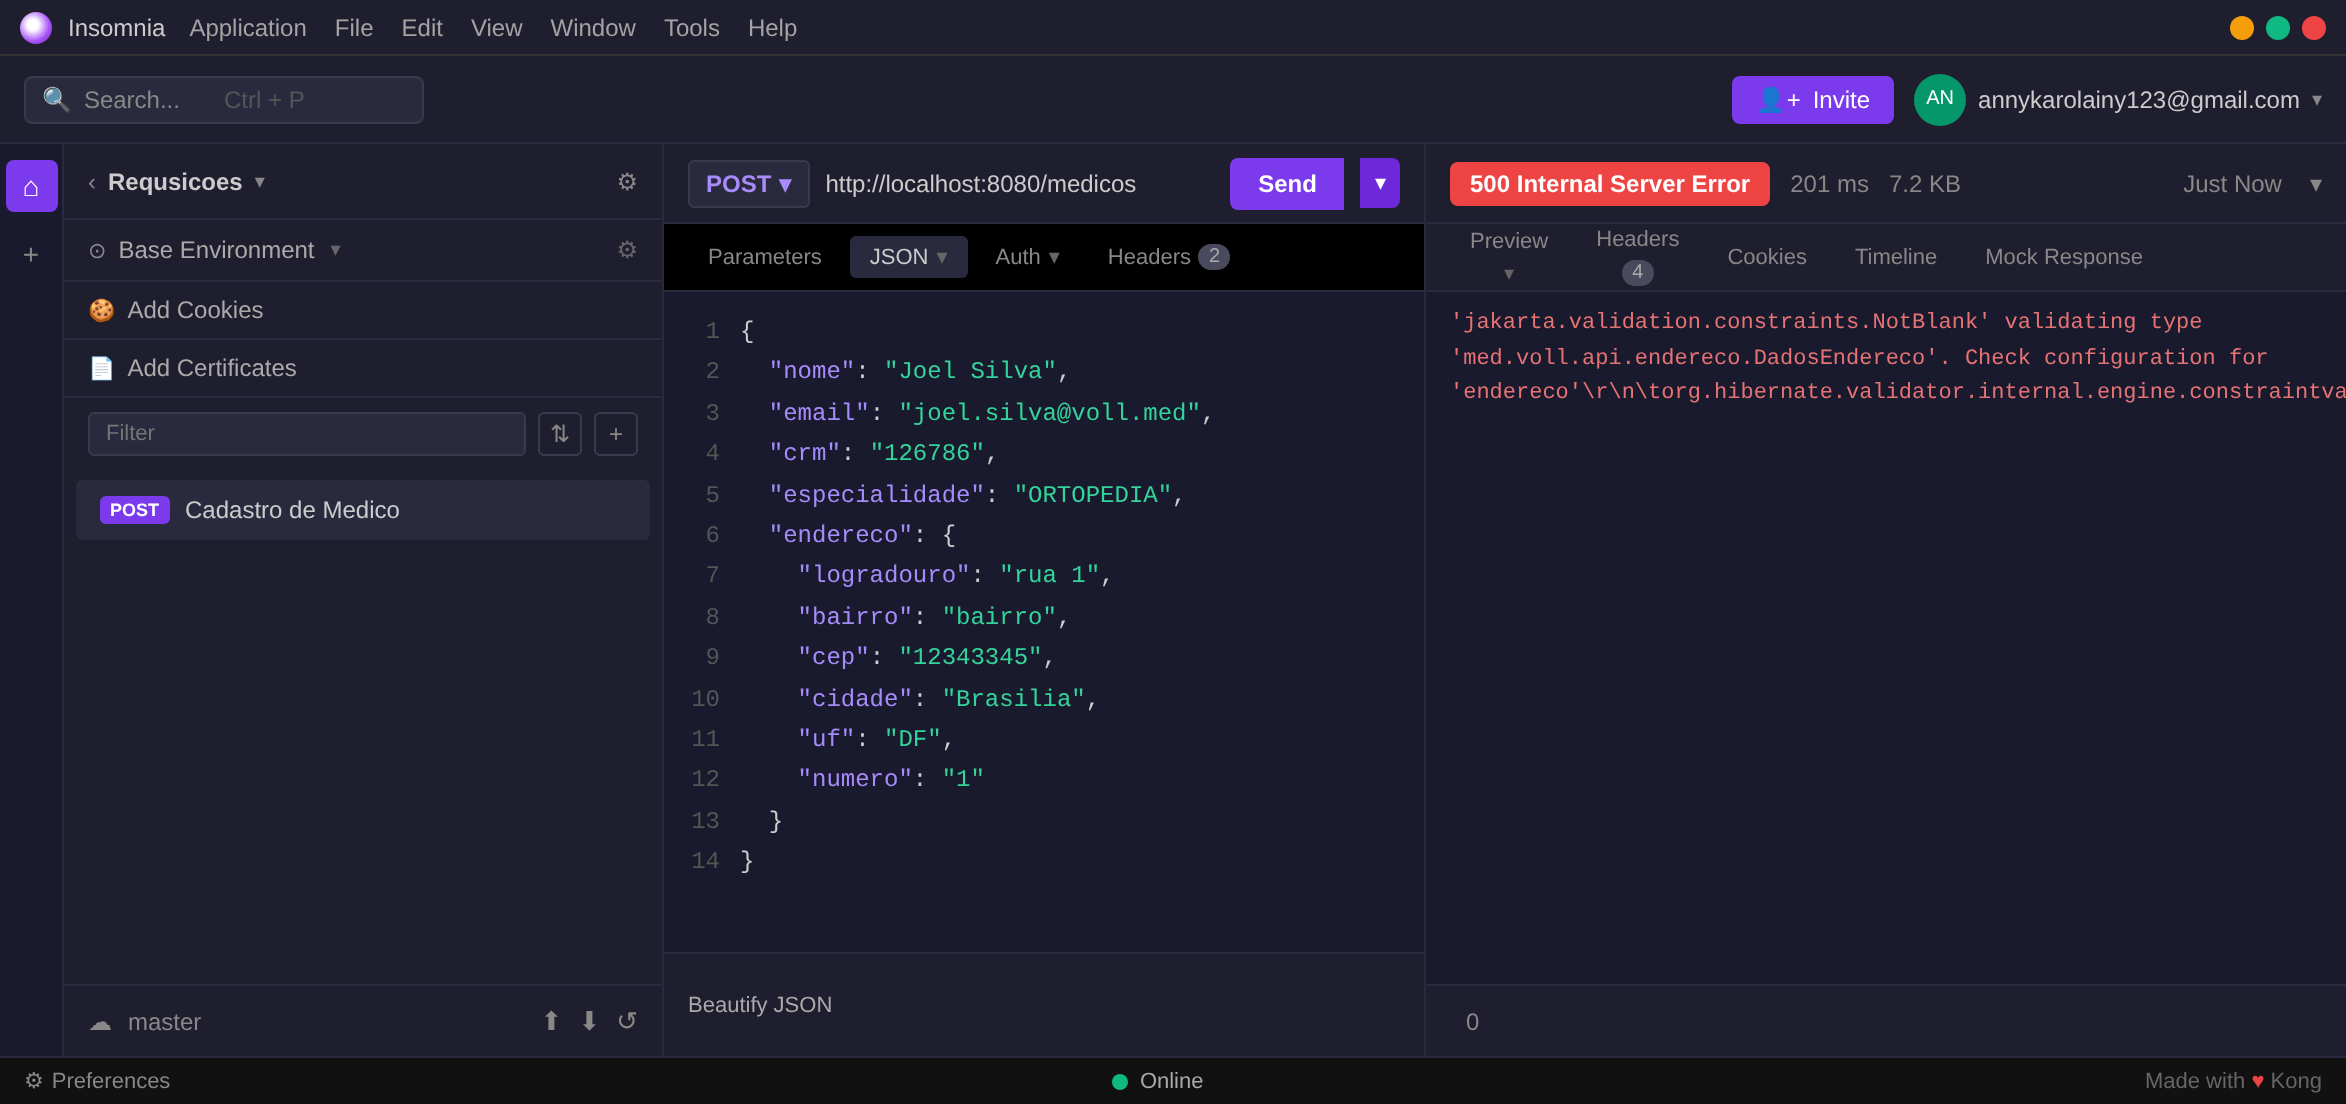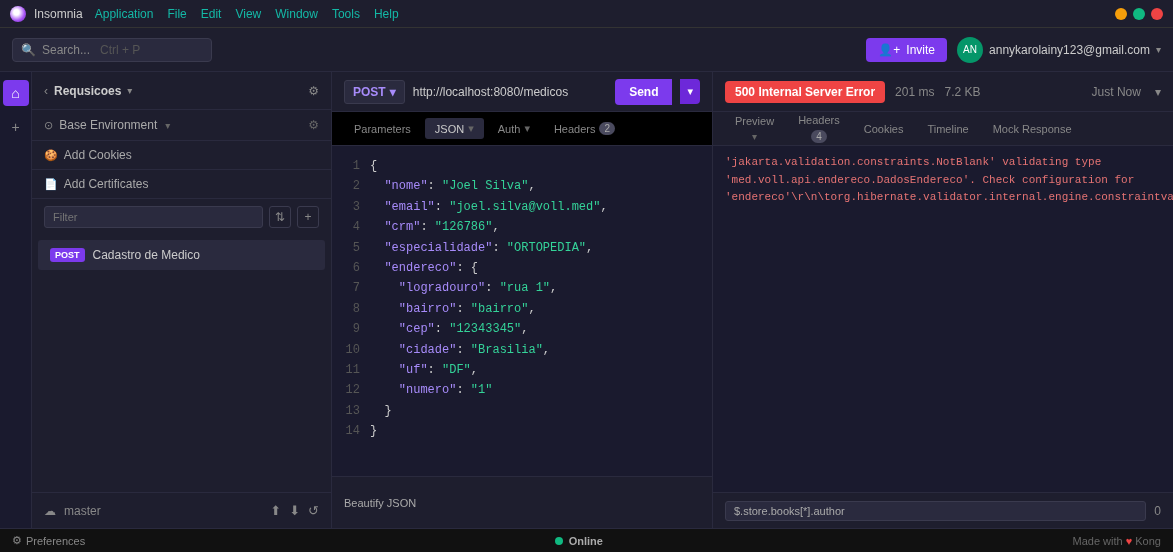--- a/index.html
+++ b/index.html
@@ -33,21 +33,21 @@
     .titlebar-name {
       color: #ccc;
       font-size: 12px;
     }
     .titlebar-menus {
       display: flex;
       gap: 14px;
       margin-left: 4px;
     }
     .titlebar-menu {
-      color: #14b8a6;
+      color: #a3a3a3;
       font-size: 12px;
       cursor: pointer;
     }
     .titlebar-controls {
       margin-left: auto;
       display: flex;
       gap: 6px;
     }
     .titlebar-btn {
       width: 12px; height: 12px;
@@ -547,21 +547,21 @@
     <div class="titlebar-btn btn-close"></div>
   </div>
 </div>
 
 <div class="app-body">
 
   <div class="toolbar">
     <div class="search-bar">
       <span>🔍</span>
       <span>Search...</span>
-      <span style="color:#555; margin-left:4px;">Ctrl + P</span>
+      <span style="color:#555; margin-left:16px;">Ctrl + P</span>
     </div>
     <button class="invite-btn">
       <span>👤+</span>
       <span>Invite</span>
     </button>
     <div class="user-area">
       <div class="user-avatar">AN</div>
       <span>annykarolainy123@gmail.com</span>
       <span class="chevron-down">▾</span>
     </div>
@@ -748,33 +748,32 @@
         <div class="res-tab">
           <span>Mock Response</span>
         </div>
       </div>
 
       <div class="response-content">
         <span>'jakarta.validation.constraints.NotBlank' validating type 'med.voll.api.endereco.DadosEndereco'. Check configuration for 'endereco'\r\n\torg.hibernate.validator.internal.engine.constraintvalidation.ConstraintTree.getExceptionForNullValidator(ConstraintTree.java:116)\r\n\torg.hibernate.validator.internal.engine.constraintvalidation.ConstraintTree.getInitializedConstraintValidator(ConstraintTree.java:162)\r\n\torg.hibernate.validator.internal.engine.constraintvalidation.SimpleConstraintTree.validateConstraints(SimpleConstraintTree.java:58)\r\n\torg.hibernate.validator.internal.engine.constraintvalidation.ConstraintTree.validateConstraints(ConstraintTree.java:75)\r\n\torg.hibernate.validator.internal.metadata.core.MetaConstraint.doValidateConstraint(MetaConstraint.java:130)\r\n\torg.hibernate.validator.internal.metadata.core.MetaConstraint.validateConstraint(MetaConstraint.java:123)\r\n\torg.hibernate.validator.internal.engine.ValidatorImpl.validateMetaConstraint(ValidatorImpl.java:555)\r\n\torg.hibernate.validator.internal.engine.ValidatorImpl.validateConstraintsForSingleDefaultGroupElement(ValidatorImpl.java:518)\r\n\ta</span>
       </div>
 
       <div class="right-footer">
-        <input class="jq-filter" value="$.store.books[*].author" style="">
         <span class="result-count">0</span>
       </div>
     </div>
 
   </div>
 
   <div class="global-footer">
     <div class="preferences-btn">
       <span>⚙</span>
       <span>Preferences</span>
     </div>
-    <div style="margin-left:auto; display:flex; align-items:center; gap:6px;font-weight:bold;">
+    <div style="margin-left:auto; display:flex; align-items:center; gap:6px;">
       <div class="status-dot"></div>
       <span class="status-text">Online</span>
     </div>
     <span class="made-with">
       <span>Made with</span>
       <span class="heart">♥</span>
       <span>Kong</span>
     </span>
   </div>
 </div>

